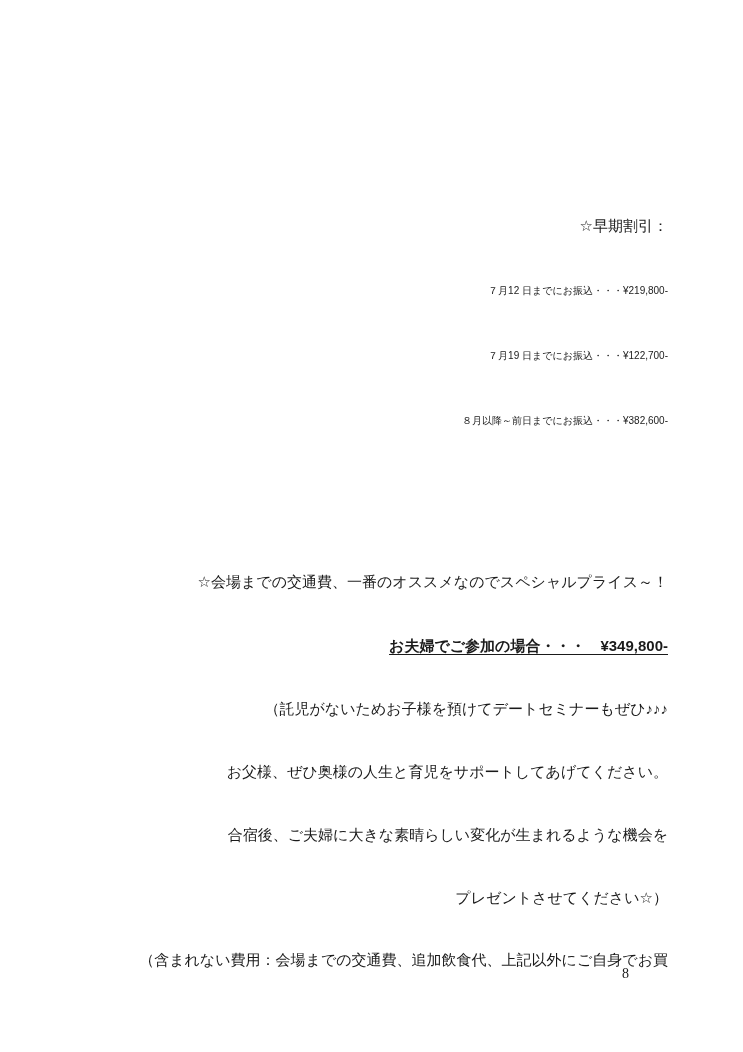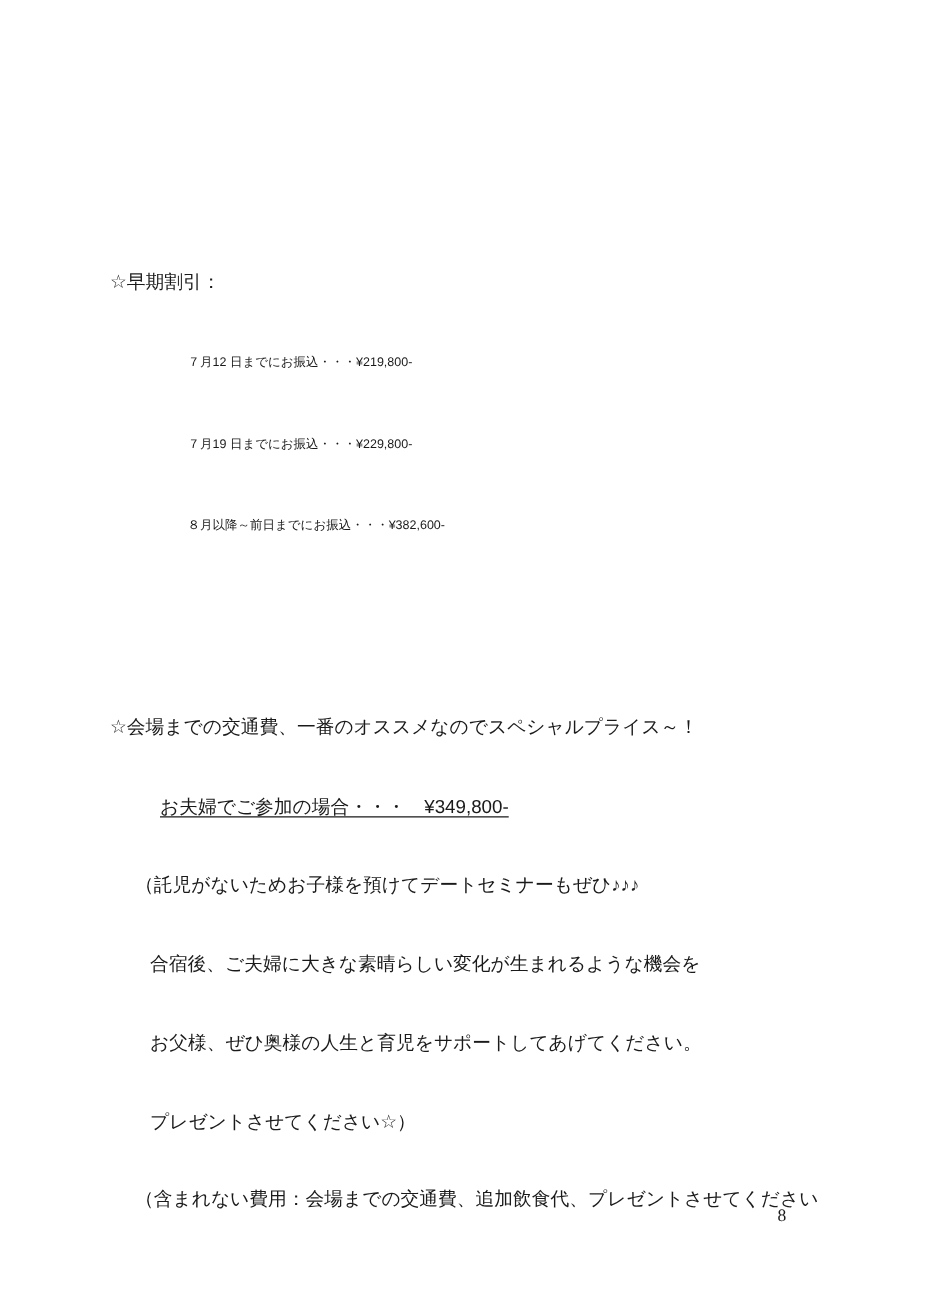--- a/index.html
+++ b/index.html
@@ -3,69 +3,70 @@
 <meta charset="utf-8">
 <style>
   html,body{margin:0;padding:0;background:#ffffff;}
   .page{
     position:relative;
     width:743px;height:1052px;
     background:#ffffff;
     font-family:"Liberation Sans","DejaVu Sans",sans-serif;
     color:#1a1a1a;
     overflow:hidden;
+    text-align:right;
   }
   .content{
     position:absolute;
     left:88px; top:122px;
     width:580px;
     white-space:pre-wrap;
   }
   
   .ed-heading{font-size:15px;line-height:28px;}
   .ed-line{font-size:10px;line-height:29px;padding-left:62px;}
   .sec-early{margin-bottom:7px;}
   
   .pd-heading{font-size:15px;line-height:28px;}
   .pd-price{font-size:15px;line-height:27px;padding-left:40px;}
   .pd-note{font-size:15px;line-height:27px;}
   .ind1{padding-left:20px;}
   .ind2{padding-left:32px;}
   .pd-excl{font-size:15px;line-height:26px;}
   
-  .u{text-decoration:underline;text-underline-offset:3px;}
+  .u{text-decoration:underline;text-underline-offset:3px;font-weight:bold;}
   
   .pageno{
     position:absolute;left:622px;top:966px;
     font-size:14px;
     font-family:"Liberation Serif","DejaVu Serif",serif;
     color:#1a1a1a;
   }
 </style>
 </head>
 <body>
 
 <div class="page">
   <div class="content">
 
     <section class="sec-early">
       <div class="ed-heading">☆早期割引：</div>
       <div class="ed-line">７月12 日までにお振込・・・¥219,800-</div>
-      <div class="ed-line">７月19 日までにお振込・・・¥229,800-</div>
+      <div class="ed-line">７月19 日までにお振込・・・¥122,700-</div>
       <div class="ed-line">８月以降～前日までにお振込・・・¥382,600-</div>
     </section>
 
     <section class="sec-pair">
       <div class="pd-heading">☆会場までの交通費、一番のオススメなのでスペシャルプライス～！</div>
       <div class="pd-price"><span class="u">お夫婦でご参加の場合・・・　¥349,800-</span></div>
       <div class="pd-note ind1">（託児がないためお子様を預けてデートセミナーもぜひ♪♪♪</div>
+      <div class="pd-note ind2">お父様、ぜひ奥様の人生と育児をサポートしてあげてください。</div>
       <div class="pd-note ind2">合宿後、ご夫婦に大きな素晴らしい変化が生まれるような機会を</div>
-      <div class="pd-note ind2">お父様、ぜひ奥様の人生と育児をサポートしてあげてください。</div>
       <div class="pd-note ind2">プレゼントさせてください☆）</div>
-      <div class="pd-excl ind1">（含まれない費用：会場までの交通費、追加飲食代、プレゼントさせてください</div>
+      <div class="pd-excl ind1">（含まれない費用：会場までの交通費、追加飲食代、上記以外にご自身でお買</div>
       
     </section>
 
     
 
     
 
   </div>
 
   <div class="pageno">8</div>

